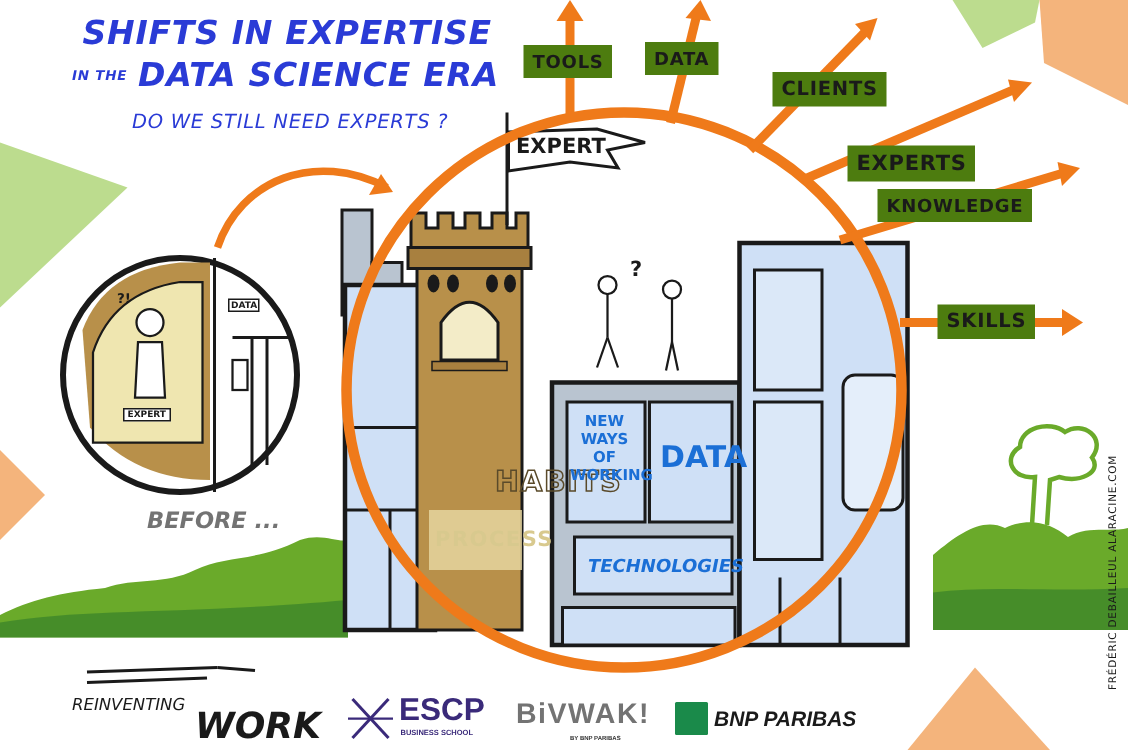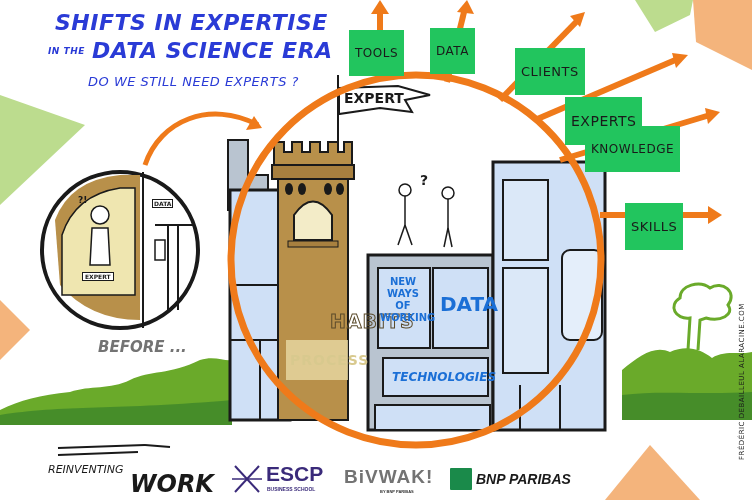--- a/index.html
+++ b/index.html
@@ -1,19 +1,19 @@
 <!DOCTYPE html>
 <html><head>
 <meta charset="utf-8">
 <style>
   html, body { margin:0; padding:0; }
   body { width:752px; height:500px; overflow:hidden; background:#ffffff; position:relative; font-family:"Liberation Sans", sans-serif; }
   .abs { position:absolute; }
   .title-line { position:absolute; color:#2a3bd6; font-family:"DejaVu Sans", sans-serif; font-weight:bold; font-style:italic; letter-spacing:0.5px; white-space:nowrap; }
-  .sign { position:absolute; background:#22c55e; color:#1a1a1a; font-family:"DejaVu Sans", sans-serif; font-weight:normal; padding:16px 6px; white-space:nowrap; letter-spacing:0.5px; }
+  .sign { position:absolute; background:#4d7c0f; color:#1a1a1a; font-family:"DejaVu Sans", sans-serif; font-weight:bold; padding:4px 6px; white-space:nowrap; letter-spacing:0.5px; }
   .blue-text { position:absolute; color:#1b6fd6; font-family:"DejaVu Sans", sans-serif; font-weight:bold; white-space:nowrap; }
   .logo-text { position:absolute; white-space:nowrap; }
 </style>
 </head>
 <body>
 
 <svg class="abs" width="752" height="500" style="left:0;top:0;">
 
   <polygon points="0,95 85,125 0,205" fill="#bcdc8e"></polygon>
 

